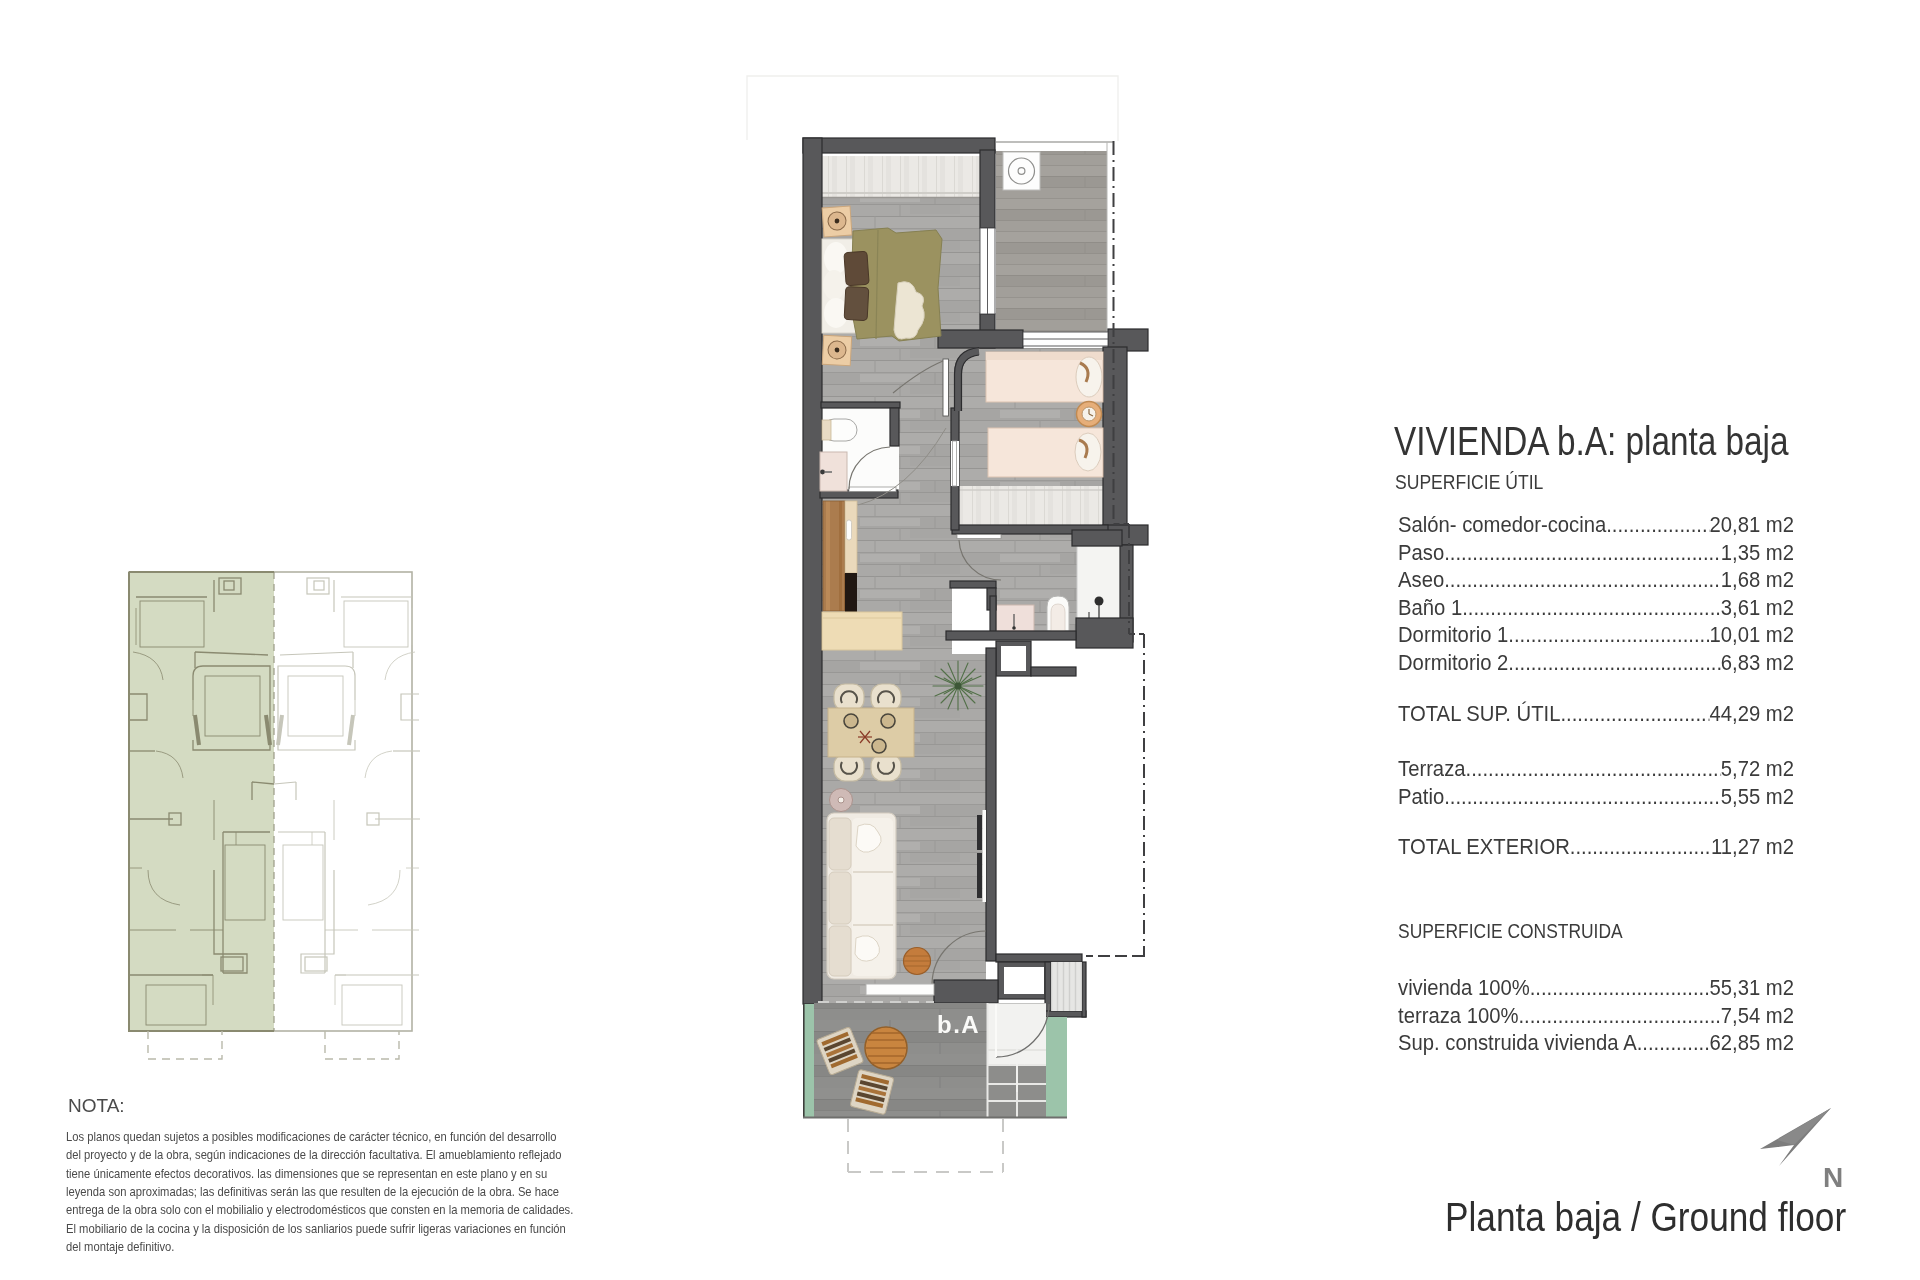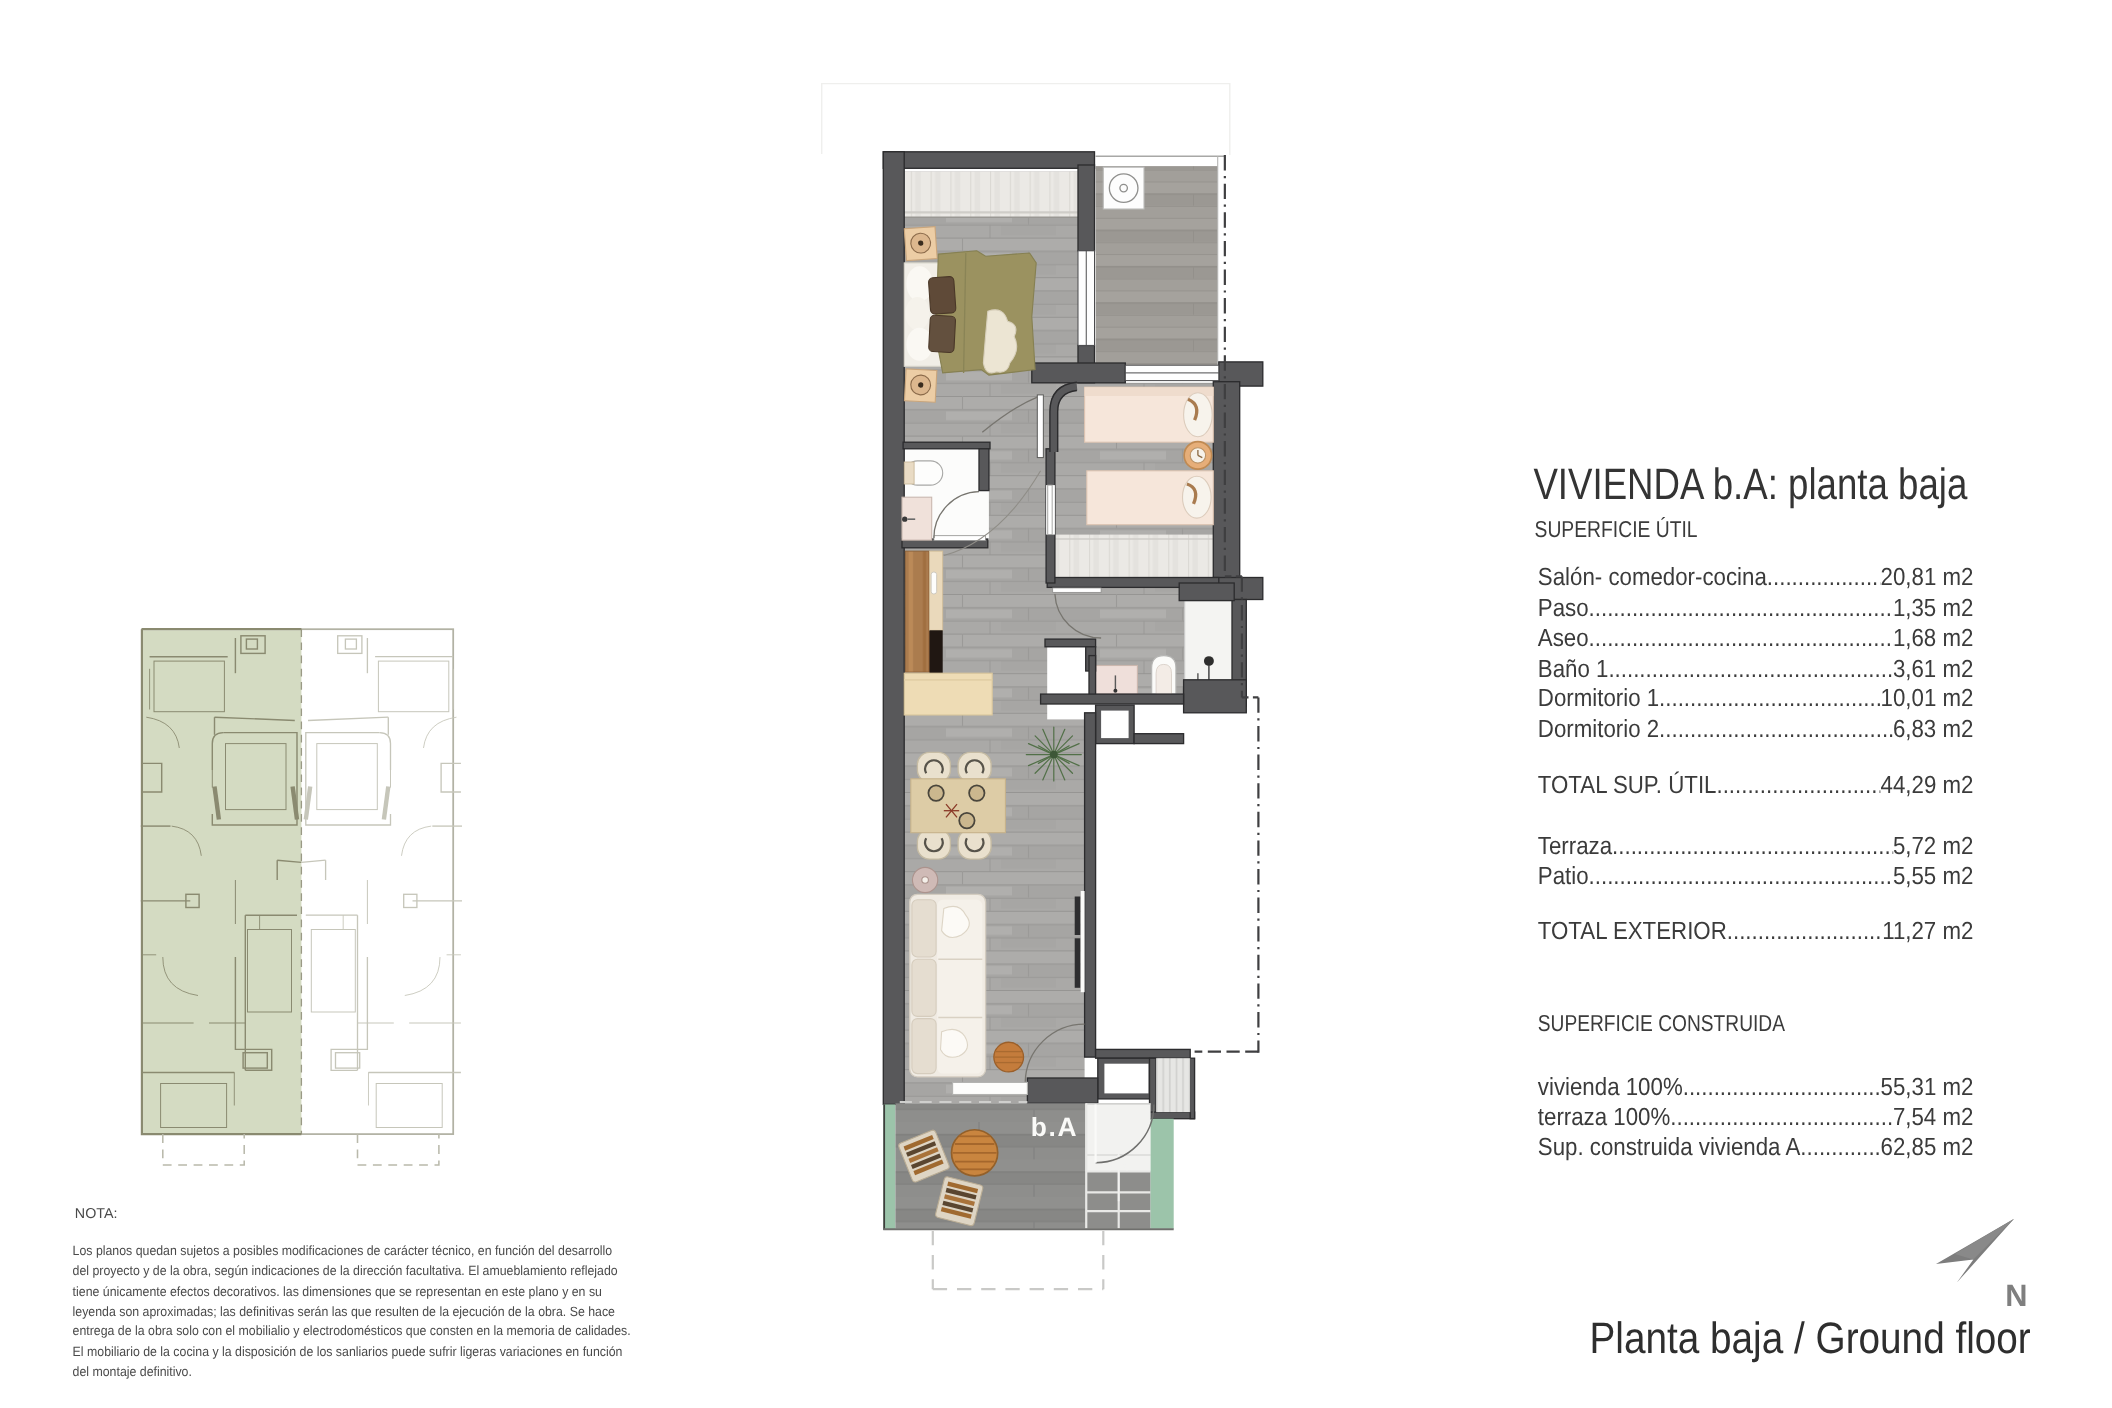--- a/index.html
+++ b/index.html
@@ -570,21 +570,21 @@
         <span class="val">7,54 m2</span>
       </div>
 <div class="row">
         <span class="lbl">Sup. construida vivienda A</span>
         <span class="dots">....................................................................</span>
         <span class="val">62,85 m2</span>
       </div>
 </div>
 <div class="t" style="left:1445px;top:1195px;font-size:40px;color:#2e2e2e;transform:scaleX(0.88);">Planta baja / Ground floor</div>
 
-<div class="t" style="left:68px;top:1095px;font-size:13px;color:#4a4a4a;">NOTA:</div>
+<div class="t" style="left:68px;top:1095px;font-size:19px;color:#4a4a4a;">NOTA:</div>
 <div class="t" id="notabody" style="left:66px;top:1128px;font-size:12.2px;line-height:18.35px;color:#4a4a4a;transform:scaleX(0.92);">
 <div class="nl">Los planos quedan sujetos a posibles modificaciones de carácter técnico, en función del desarrollo</div>
 <div class="nl">del proyecto y de la obra, según indicaciones de la dirección facultativa. El amueblamiento reflejado</div>
 <div class="nl">tiene únicamente efectos decorativos. las dimensiones que se representan en este plano y en su</div>
 <div class="nl">leyenda son aproximadas; las definitivas serán las que resulten de la ejecución de la obra. Se hace</div>
 <div class="nl">entrega de la obra solo con el mobilialio y electrodomésticos que consten en la memoria de calidades.</div>
 <div class="nl">El mobiliario de la cocina y la disposición de los sanliarios puede sufrir ligeras variaciones en función</div>
 <div class="nl">del montaje definitivo.</div>
 </div>
 </div>

